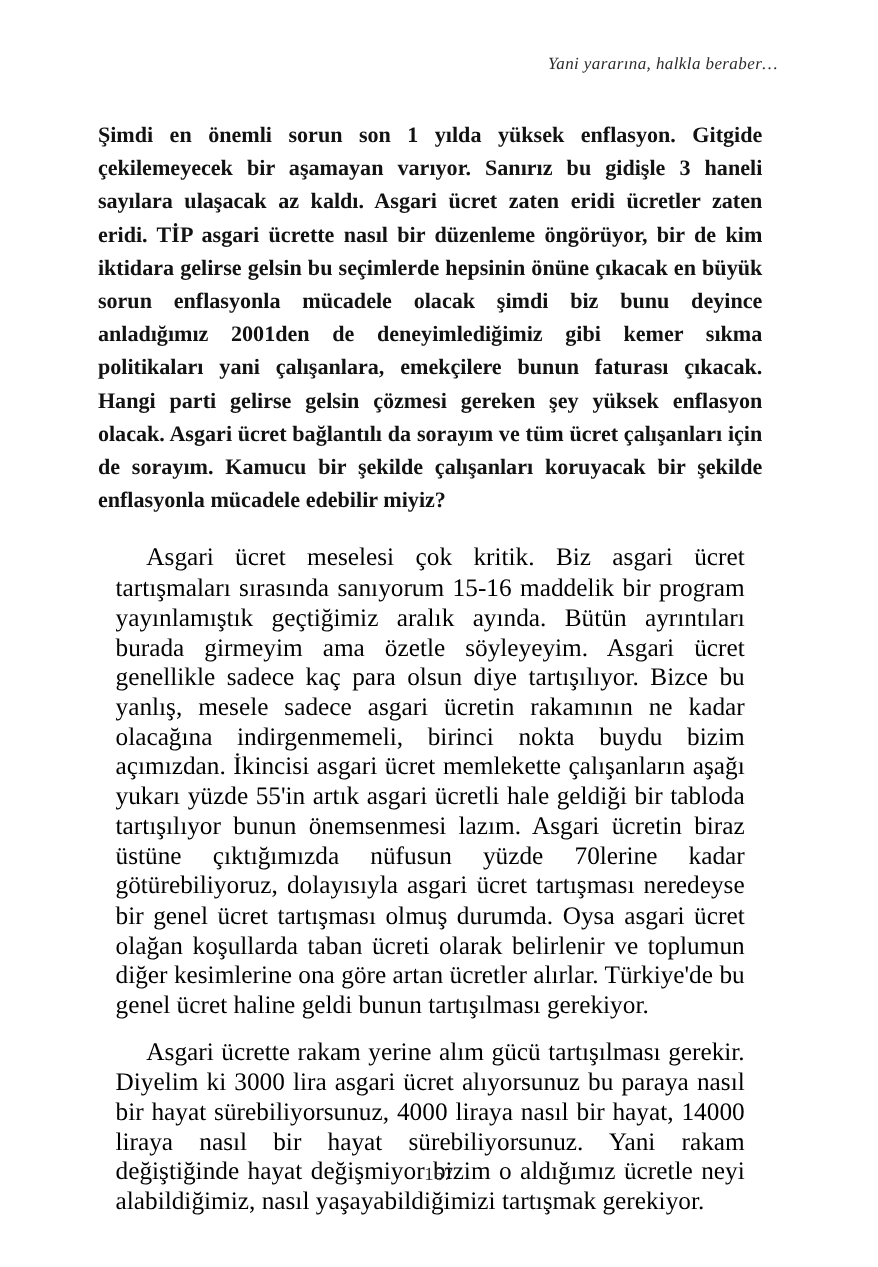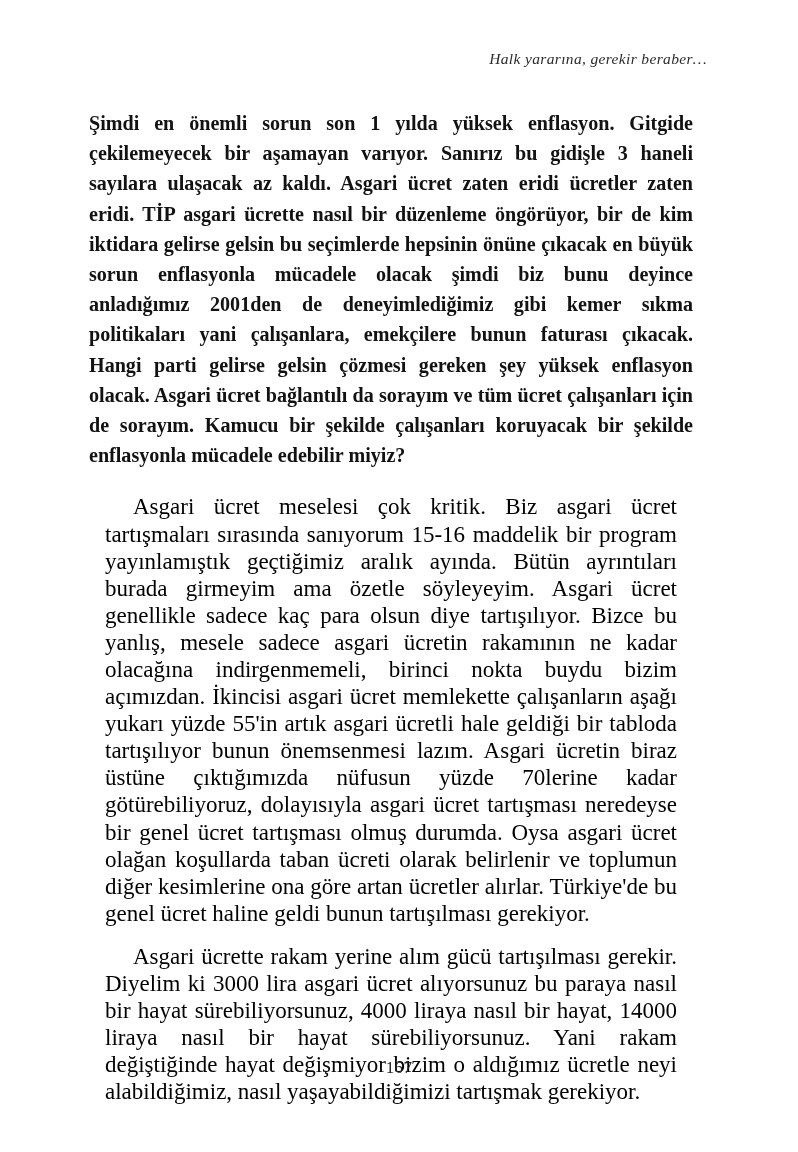--- a/index.html
+++ b/index.html
@@ -79,21 +79,21 @@
     font-size: 17px;
     color: #232323;
     letter-spacing: 0.4px;
   }
 </style>
 </head>
 <body>
 
 <div class="page">
 
-  <div class="running-head">Halk yararına, gerekir beraber…</div>
+  <div class="running-head">Yani yararına, halkla beraber…</div>
 
   <div class="text-column">
 
     <p class="question-block">Şimdi en önemli sorun son 1 yılda yüksek enflasyon. Gitgide çekilemeyecek bir aşamayan varıyor. Sanırız bu gidişle 3 haneli sayılara ulaşacak az kaldı. Asgari ücret zaten eridi ücretler zaten eridi. TİP asgari ücrette nasıl bir düzenleme öngörüyor, bir de kim iktidara gelirse gelsin bu seçimlerde hepsinin önüne çıkacak en büyük sorun enflasyonla mücadele olacak şimdi biz bunu deyince anladığımız 2001den de deneyimlediğimiz gibi kemer sıkma politikaları yani çalışanlara, emekçilere bunun faturası çıkacak. Hangi parti gelirse gelsin çözmesi gereken şey yüksek enflasyon olacak. Asgari ücret bağlantılı da sorayım ve tüm ücret çalışanları için de sorayım. Kamucu bir şekilde çalışanları koruyacak bir şekilde enflasyonla mücadele edebilir miyiz?</p>
 
     <div class="answer-block">
       <p class="body-par">Asgari ücret meselesi çok kritik. Biz asgari ücret tartışmaları sırasında sanıyorum 15-16 maddelik bir program yayınlamıştık geçtiğimiz aralık ayında. Bütün ayrıntıları burada girmeyim ama özetle söyleyeyim. Asgari ücret genellikle sadece kaç para olsun diye tartışılıyor. Bizce bu yanlış, mesele sadece asgari ücretin rakamının ne kadar olacağına indirgenmemeli, birinci nokta buydu bizim açımızdan. İkincisi asgari ücret memlekette çalışanların aşağı yukarı yüzde 55'in artık asgari ücretli hale geldiği bir tabloda tartışılıyor bunun önemsenmesi lazım. Asgari ücretin biraz üstüne çıktığımızda nüfusun yüzde 70lerine kadar götürebiliyoruz, dolayısıyla asgari ücret tartışması neredeyse bir genel ücret tartışması olmuş durumda. Oysa asgari ücret olağan koşullarda taban ücreti olarak belirlenir ve toplumun diğer kesimlerine ona göre artan ücretler alırlar. Türkiye'de bu genel ücret haline geldi bunun tartışılması gerekiyor.</p>
       <p class="body-par">Asgari ücrette rakam yerine alım gücü tartışılması gerekir. Diyelim ki 3000 lira asgari ücret alıyorsunuz bu paraya nasıl bir hayat sürebiliyorsunuz, 4000 liraya nasıl bir hayat, 14000 liraya nasıl bir hayat sürebiliyorsunuz. Yani rakam değiştiğinde hayat değişmiyor bizim o aldığımız ücretle neyi alabildiğimiz, nasıl yaşayabildiğimizi tartışmak gerekiyor.</p>
     </div>
 

